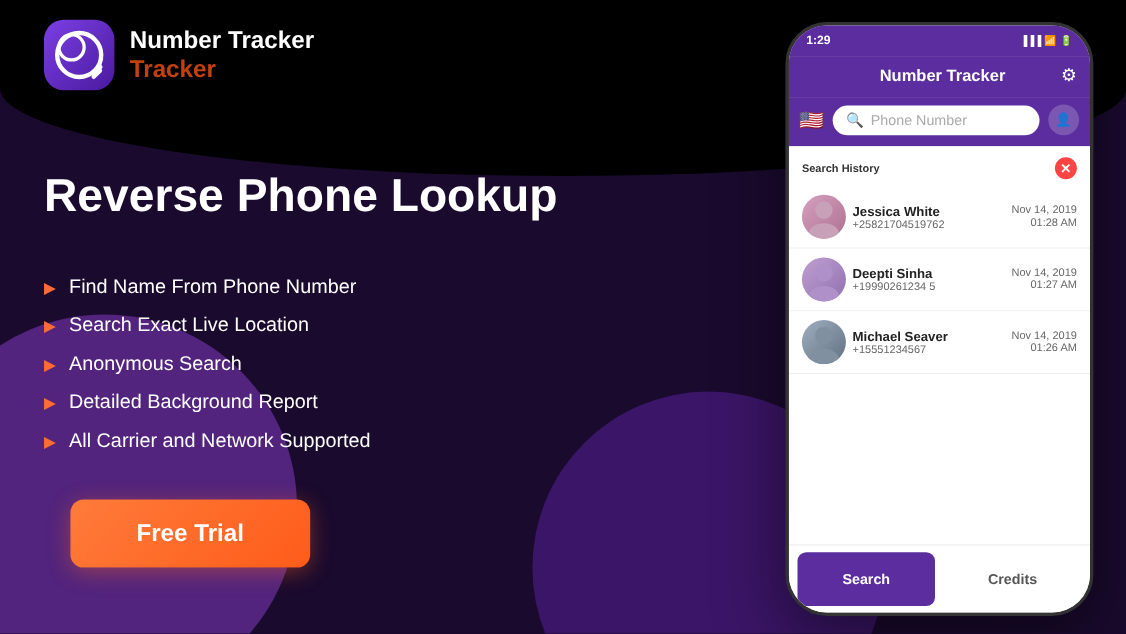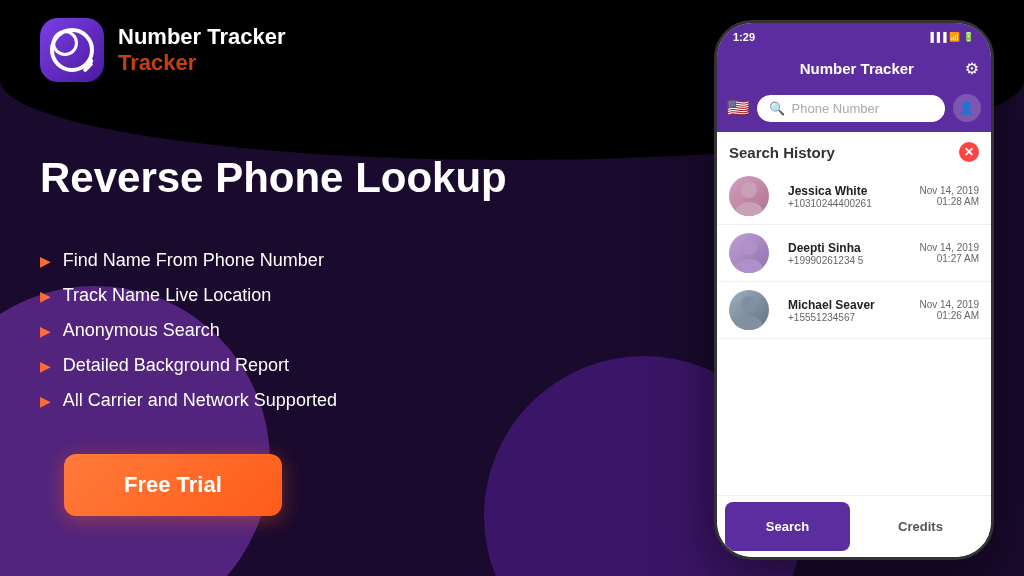--- a/index.html
+++ b/index.html
@@ -294,21 +294,21 @@
       flex: 1;
       overflow: hidden;
     }
     .history-header {
       display: flex;
       align-items: center;
       justify-content: space-between;
       padding: 10px 12px 6px;
     }
     .history-title {
-      font-size: 15px;
+      font-size: 10px;
       font-weight: 600;
       color: #333;
     }
     .close-btn {
       width: 20px;
       height: 20px;
       background: #ff4444;
       border-radius: 50%;
       display: flex;
       align-items: center;
@@ -317,21 +317,21 @@
       font-size: 12px;
       font-weight: 700;
     }
 
     
     .contact-item {
       display: flex;
       align-items: center;
       padding: 8px 12px;
       border-bottom: 1px solid #f0f0f0;
-      gap: 19px;
+      gap: 6px;
     }
     .contact-avatar {
       width: 40px;
       height: 40px;
       border-radius: 50%;
       overflow: hidden;
       flex-shrink: 0;
       background: #ddd;
       display: flex;
       align-items: center;
@@ -419,21 +419,21 @@
   <h1>Reverse Phone Lookup</h1>
 </div>
 
 <div class="features">
   <div class="feature-item">
     <span class="feature-arrow">▶</span>
     <span>Find Name From Phone Number</span>
   </div>
   <div class="feature-item">
     <span class="feature-arrow">▶</span>
-    <span>Track Name Live Location</span>
+    <span>Search Exact Live Location</span>
   </div>
   <div class="feature-item">
     <span class="feature-arrow">▶</span>
     <span>Anonymous Search</span>
   </div>
   <div class="feature-item">
     <span class="feature-arrow">▶</span>
     <span>Detailed Background Report</span>
   </div>
   <div class="feature-item">
@@ -479,21 +479,21 @@
 
       <div class="contact-item">
         <div class="contact-avatar avatar-female1">
           <svg width="40" height="40" viewBox="0 0 40 40">
             <circle cx="20" cy="14" r="8" fill="#c8a0b8"></circle>
             <ellipse cx="20" cy="36" rx="14" ry="10" fill="#c8a0b8"></ellipse>
           </svg>
         </div>
         <div class="contact-info">
           <div class="contact-name">Jessica White</div>
-          <div class="contact-phone">+10310244400261</div>
+          <div class="contact-phone">+25821704519762</div>
         </div>
         <div class="contact-time">
           <div class="contact-date">Nov 14, 2019</div>
           <div class="contact-hour">01:28 AM</div>
         </div>
       </div>
 
       <div class="contact-item">
         <div class="contact-avatar avatar-female2">
           <svg width="40" height="40" viewBox="0 0 40 40">

